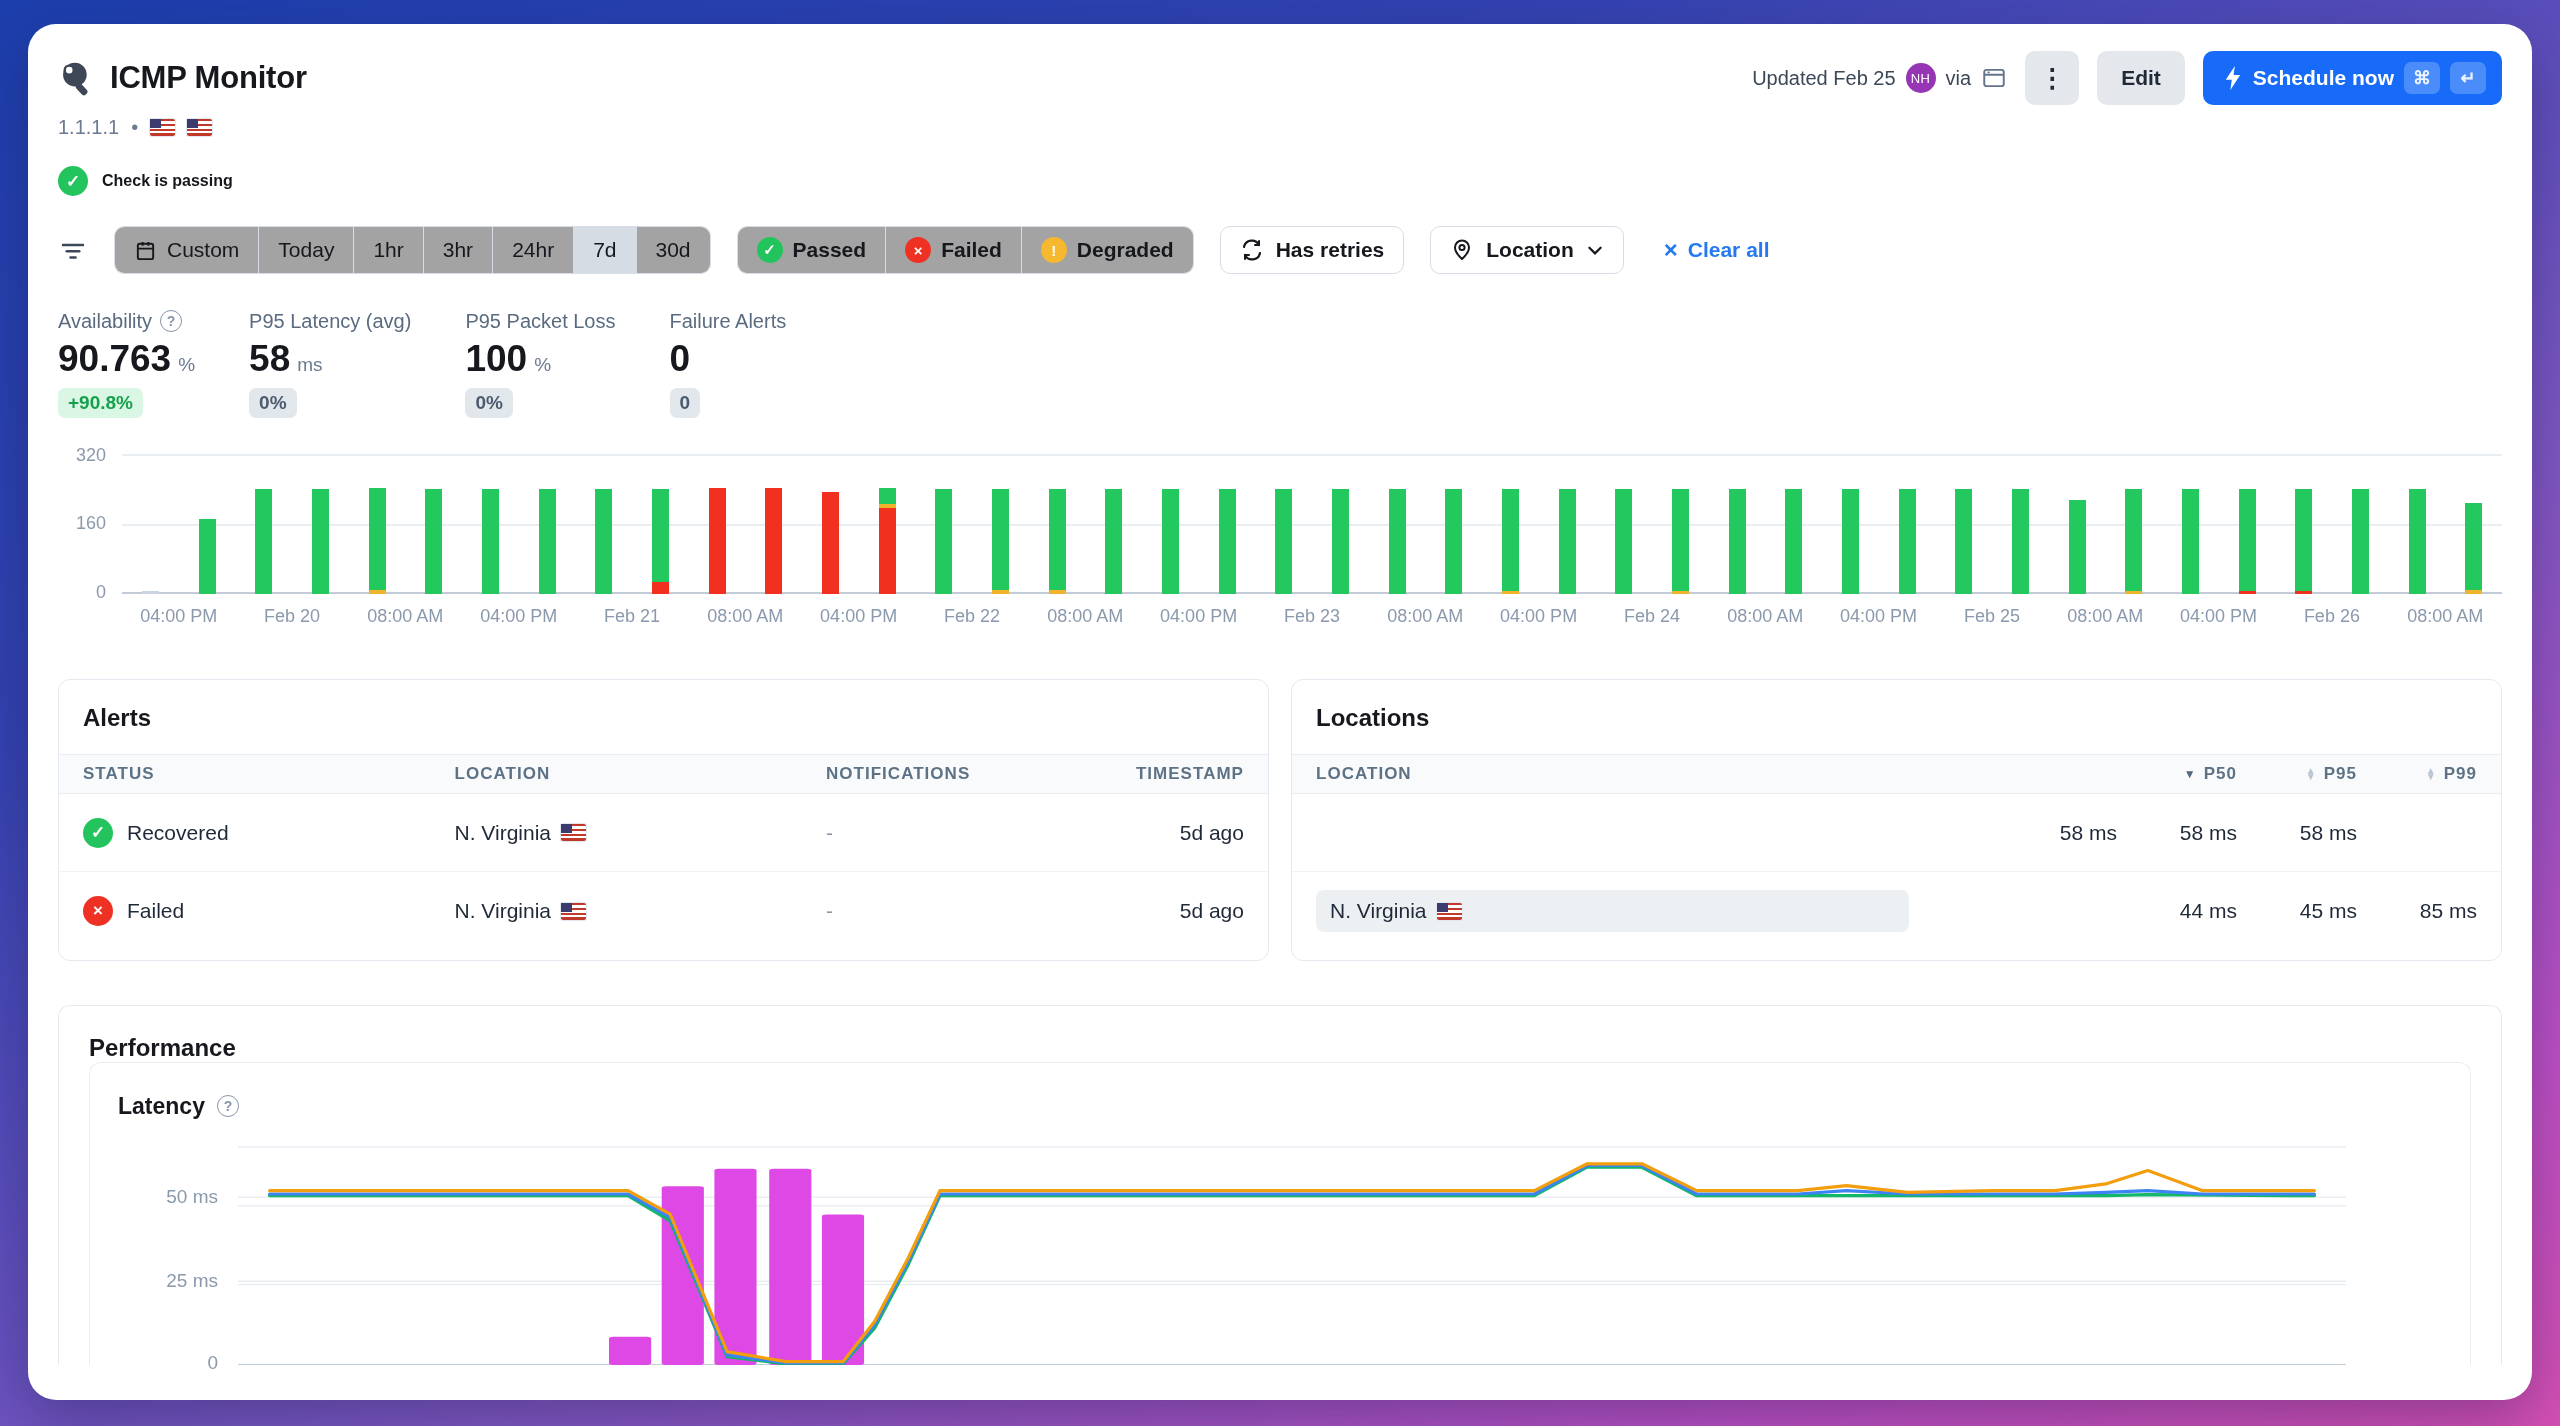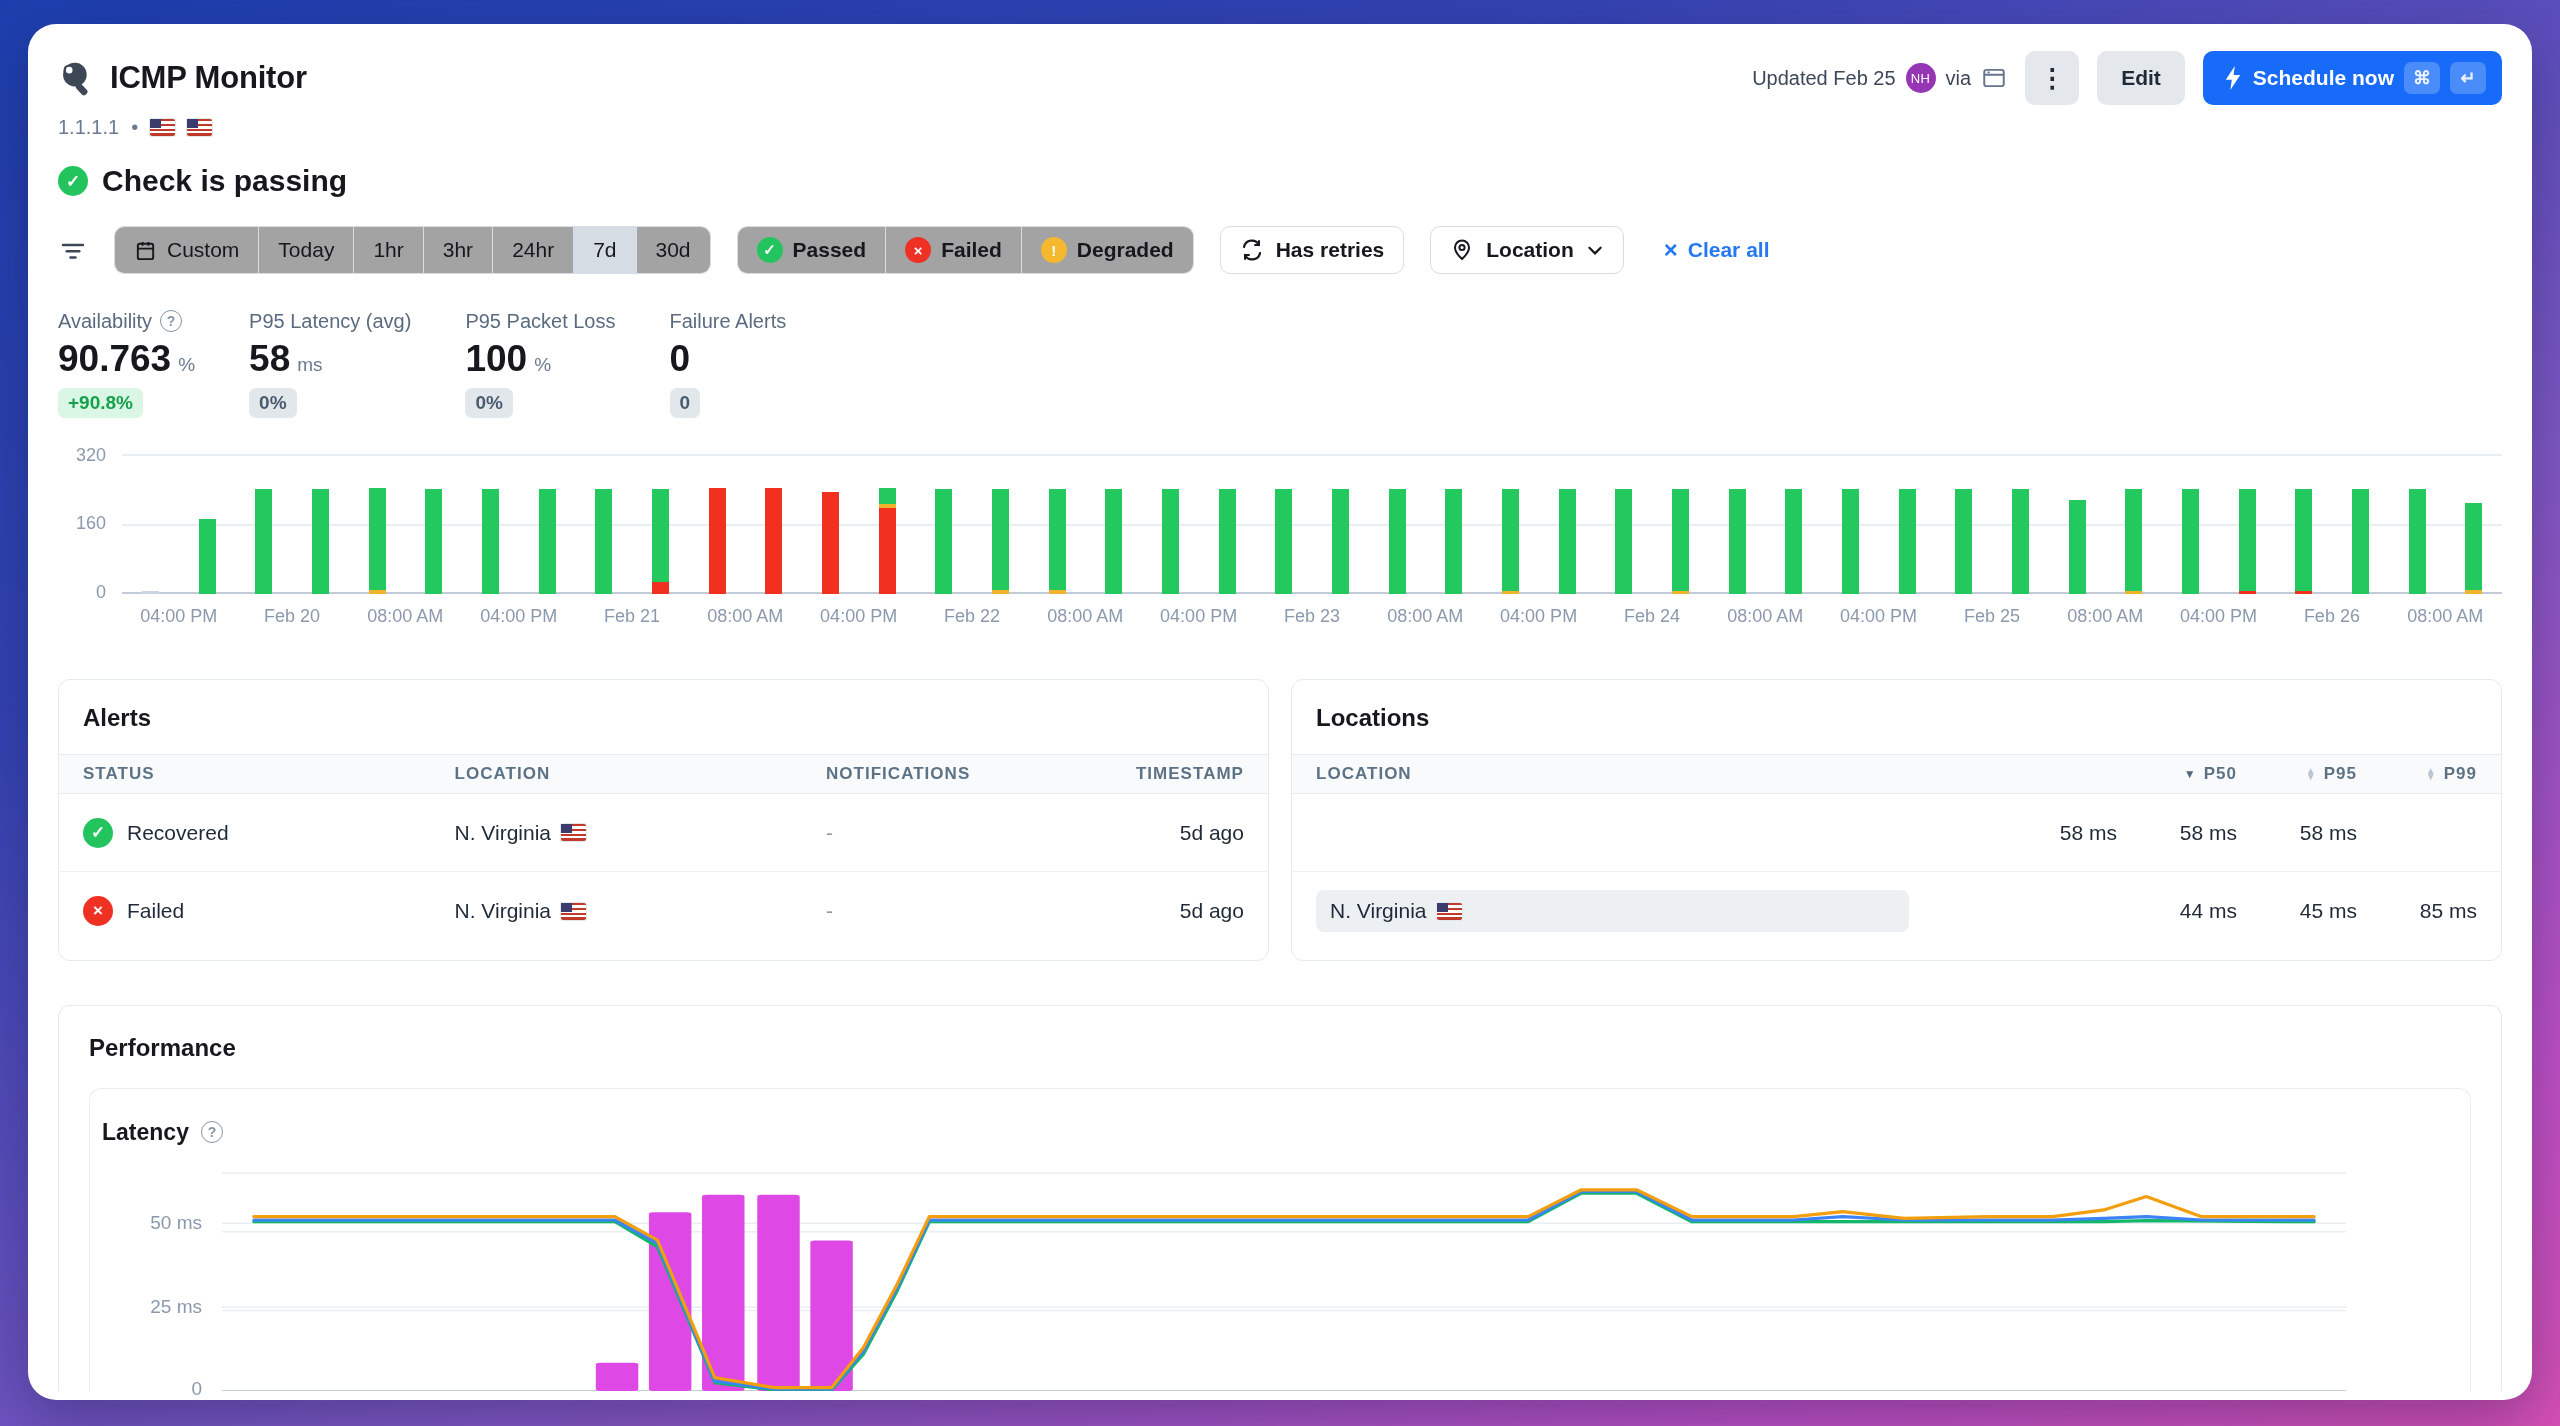--- a/index.html
+++ b/index.html
@@ -28,21 +28,21 @@
   .btn-kebab { background:#e4e7eb; width:54px; height:54px; justify-content:center; font-size:26px; font-weight:700; color:#1f2937; }
   .btn-blue { background:#176bf8; color:#fff; font-size:21px; font-weight:700; height:54px; padding:0 16px 0 20px; }
   .kbd { background:#4a8cf9; border-radius:7px; width:36px; height:32px; display:flex; align-items:center; justify-content:center;
          font-size:18px; color:#eaf2ff; }
   
   .subtitle-row { display:flex; align-items:center; gap:12px; margin-top:8px; height:26px; font-size:20px; color:#6b7a90; }
   .flag { width:25px; height:17px; border-radius:2px; position:relative; display:inline-block;
           background:repeating-linear-gradient(180deg,#c0392b 0 2.4px,#fff 2.4px 4.8px); box-shadow:0 0 0 1px #e2e8f0; }
   .flag::before { content:""; position:absolute; left:0; top:0; width:44%; height:53%; background:#3c3b6e; }
   .status-row { display:flex; align-items:center; gap:14px; margin-top:24px; height:34px; }
-  .status-text { font-size:30px; font-weight:700; color:#16181d; }
+  .status-text { font-size:16px; font-weight:700; color:#16181d; }
   .circle-icon { border-radius:50%; color:#fff; display:inline-flex; align-items:center; justify-content:center; font-weight:700; flex:none; }
   .ci-green { background:#23c45e; } .ci-red { background:#ef3124; } .ci-amber { background:#f5b82e; }
   .ci-30 { width:30px; height:30px; font-size:17px; } .ci-26 { width:26px; height:26px; font-size:15px; }
   
   .filter-row { display:flex; align-items:center; gap:26px; margin-top:28px; height:48px; }
   .seg { display:flex; align-items:stretch; border:1.5px solid #d7dde4; border-radius:10px; overflow:hidden; background:#fff; height:48px; }
   .seg-item { display:flex; align-items:center; gap:10px; padding:0 19px; font-size:21px; color:#16181d; cursor:pointer; border-left:1.5px solid #d7dde4; background:#a3a3a3; }
   .seg-item:first-child { border-left:none; }
   .seg-item.selected { background:#d6dce3; }
   .chip { display:flex; align-items:center; gap:12px; padding:0 19px; font-size:21px; font-weight:600; color:#16181d; cursor:pointer;
@@ -87,21 +87,21 @@
   .cell-loc { display:flex; align-items:center; gap:10px; }
   .t-right { text-align:right; }
   .muted { color:#8a97a8; }
   .sort-wrap { display:inline-flex; align-items:center; gap:7px; justify-content:flex-end; width:100%; }
   .sort-single { font-size:12px; color:#55677a; }
   .sort-dbl { display:inline-flex; flex-direction:column; line-height:.62; font-size:10px; color:#b9c4d0; }
   .loc-bar { background:#edf0f3; border-radius:8px; padding:9px 14px; display:flex; align-items:center; gap:10px; width:96%; }
   
   .perf-card { margin-top:44px; background:#fff; border:1.5px solid #e5eaf0; border-radius:12px 12px 0 0; border-bottom:none; padding:28px 30px 0 30px; }
   .perf-title { font-size:24px; font-weight:700; color:#16181d; }
-  .lat-panel { margin-top:26px; border:1.5px solid #e9edf2; border-bottom:none; border-radius:12px 12px 0 0; padding:26px 28px 0 12px; }
+  .lat-panel { border:1.5px solid #e9edf2; border-bottom:none; border-radius:12px 12px 0 0; padding:26px 28px 0 28px; }
   .lat-title-row { display:flex; align-items:center; gap:12px; height:34px; }
   .lat-title { font-size:23px; font-weight:700; color:#16181d; }
   .lat-grid { display:grid; grid-template-columns:120px 1fr 96px; margin-top:14px; }
   .lat-yl { position:relative; font-size:19px; color:#8b99ad; }
   .lat-yl span { position:absolute; right:20px; }
   .lat-yr { position:relative; font-size:19px; color:#8b99ad; }
   .lat-yr span { position:absolute; left:18px; }
   .lat-plot { height:228px; position:relative; }
   .lat-plot svg { position:absolute; inset:0; width:100%; height:100%; }
   

